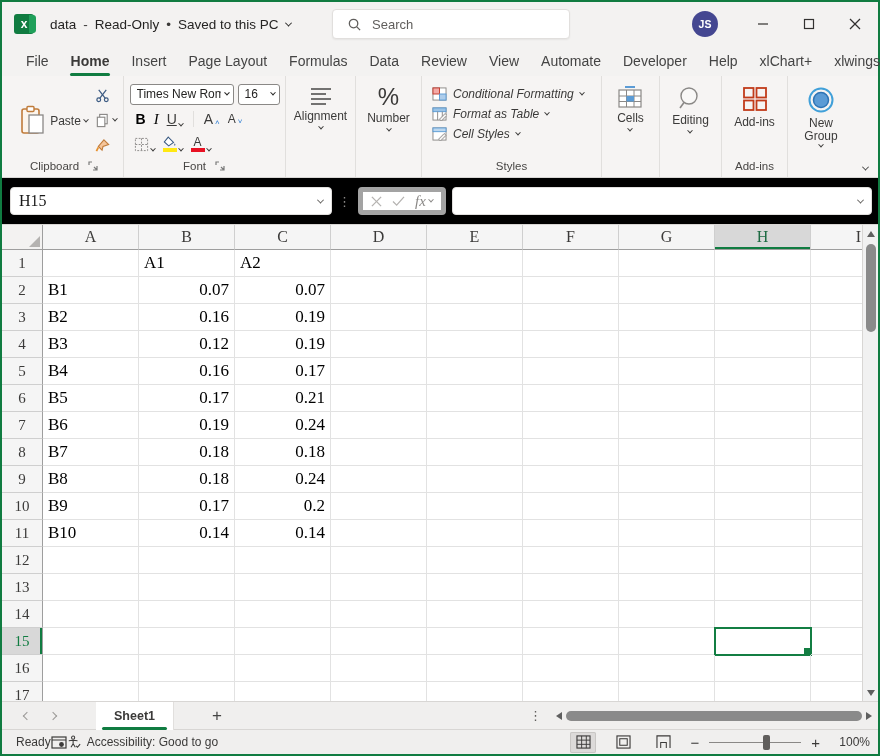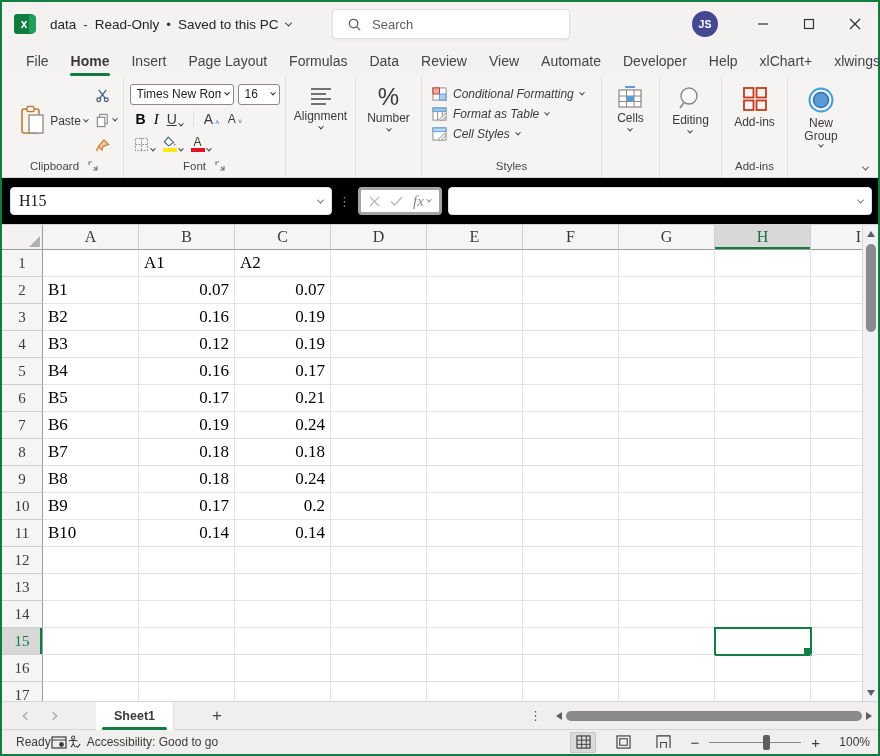--- a/index.html
+++ b/index.html
@@ -52,21 +52,21 @@
   .styles-col { display:flex; flex-direction:column; gap:6px; padding:7px 6px 0;font-style:italic; }
   .style-item { display:flex; align-items:center; gap:6px; font-size:12px; color:#3b3a39; white-space:nowrap; }
   .vsep { width:1px; background:#e1dfdd; margin:6px 2px; }
   .ribbon-collapse { position:absolute; right:10px; bottom:6px; color:#444; }
 
   
   .formula-row { height:46px; flex:0 0 46px; background:#000000; display:flex; align-items:center; padding:0 6px 0 8px; gap:6px; }
   .namebox { width:322px; height:28px; background:#fff; border:1px solid #e1dfdd; border-radius:4px; display:flex; align-items:center; padding:0 8px; font-family:"Liberation Serif",serif; font-size:16px; color:#1a1a1a; }
   .namebox .cv { margin-left:auto; color:#605e5c; }
   .fdots { color:#8a8886; font-size:13px; letter-spacing:1px; }
-  .fx-group { height:28px; background:#fff; border:3px solid #a3a3a3; border-radius:4px; display:flex; align-items:center; gap:10px; padding:0 8px; color:#b5b3b1; }
+  .fx-group { height:28px; background:#fff; border:5px solid #a3a3a3; border-radius:4px; display:flex; align-items:center; gap:10px; padding:0 8px; color:#b5b3b1; }
   .fx { font-family:"Liberation Serif",serif; font-style:italic; font-size:15px; color:#8a8886; }
   .formula-input { flex:1; height:28px; background:#fff; border:1px solid #e1dfdd; border-radius:4px; display:flex; align-items:center; justify-content:flex-end; padding:0 8px; color:#605e5c; }
 
   
   .grid-wrap { flex:1; display:flex; background:#fff; overflow:hidden; border-top:1px solid #d8d6d4; }
   .grid { flex:1; overflow:hidden; position:relative; }
   .grid-row { display:flex; height:27px; }
   .grid-row.header-row { height:25px; }
   .corner-box { width:41px; flex:0 0 41px; background:#f3f2f1; border-right:1px solid #9e9e9e; border-bottom:1px solid #9e9e9e; position:relative; }
   .corner-box::after { content:''; position:absolute; right:2px; bottom:2px; border-left:11px solid transparent; border-bottom:11px solid #b5b3b1; }

